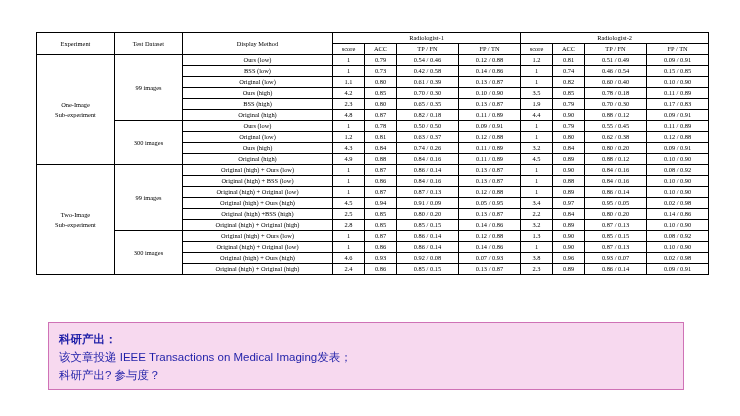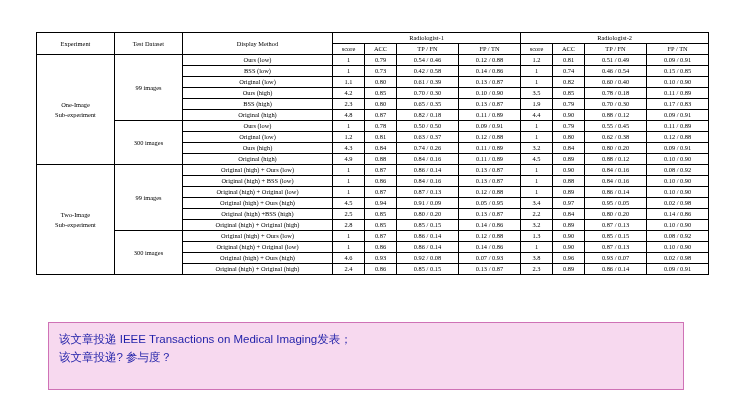--- a/index.html
+++ b/index.html
@@ -360,17 +360,18 @@
             <td>2.3</td>
             <td>0.89</td>
             <td>0.86 / 0.14</td>
             <td>0.09 / 0.91</td>
           </tr>
         </tbody>
     </table>
   </div>
 
   <div class="note">
+    <div class="note-line l1">科研产出：</div>
     <div class="note-line">该文章投递 IEEE Transactions on Medical Imaging发表；</div>
-    <div class="note-line">该文章投递? 参与度？</div>
+    <div class="note-line">科研产出? 参与度？</div>
   </div>
 
 </div>
 
 </body></html>

